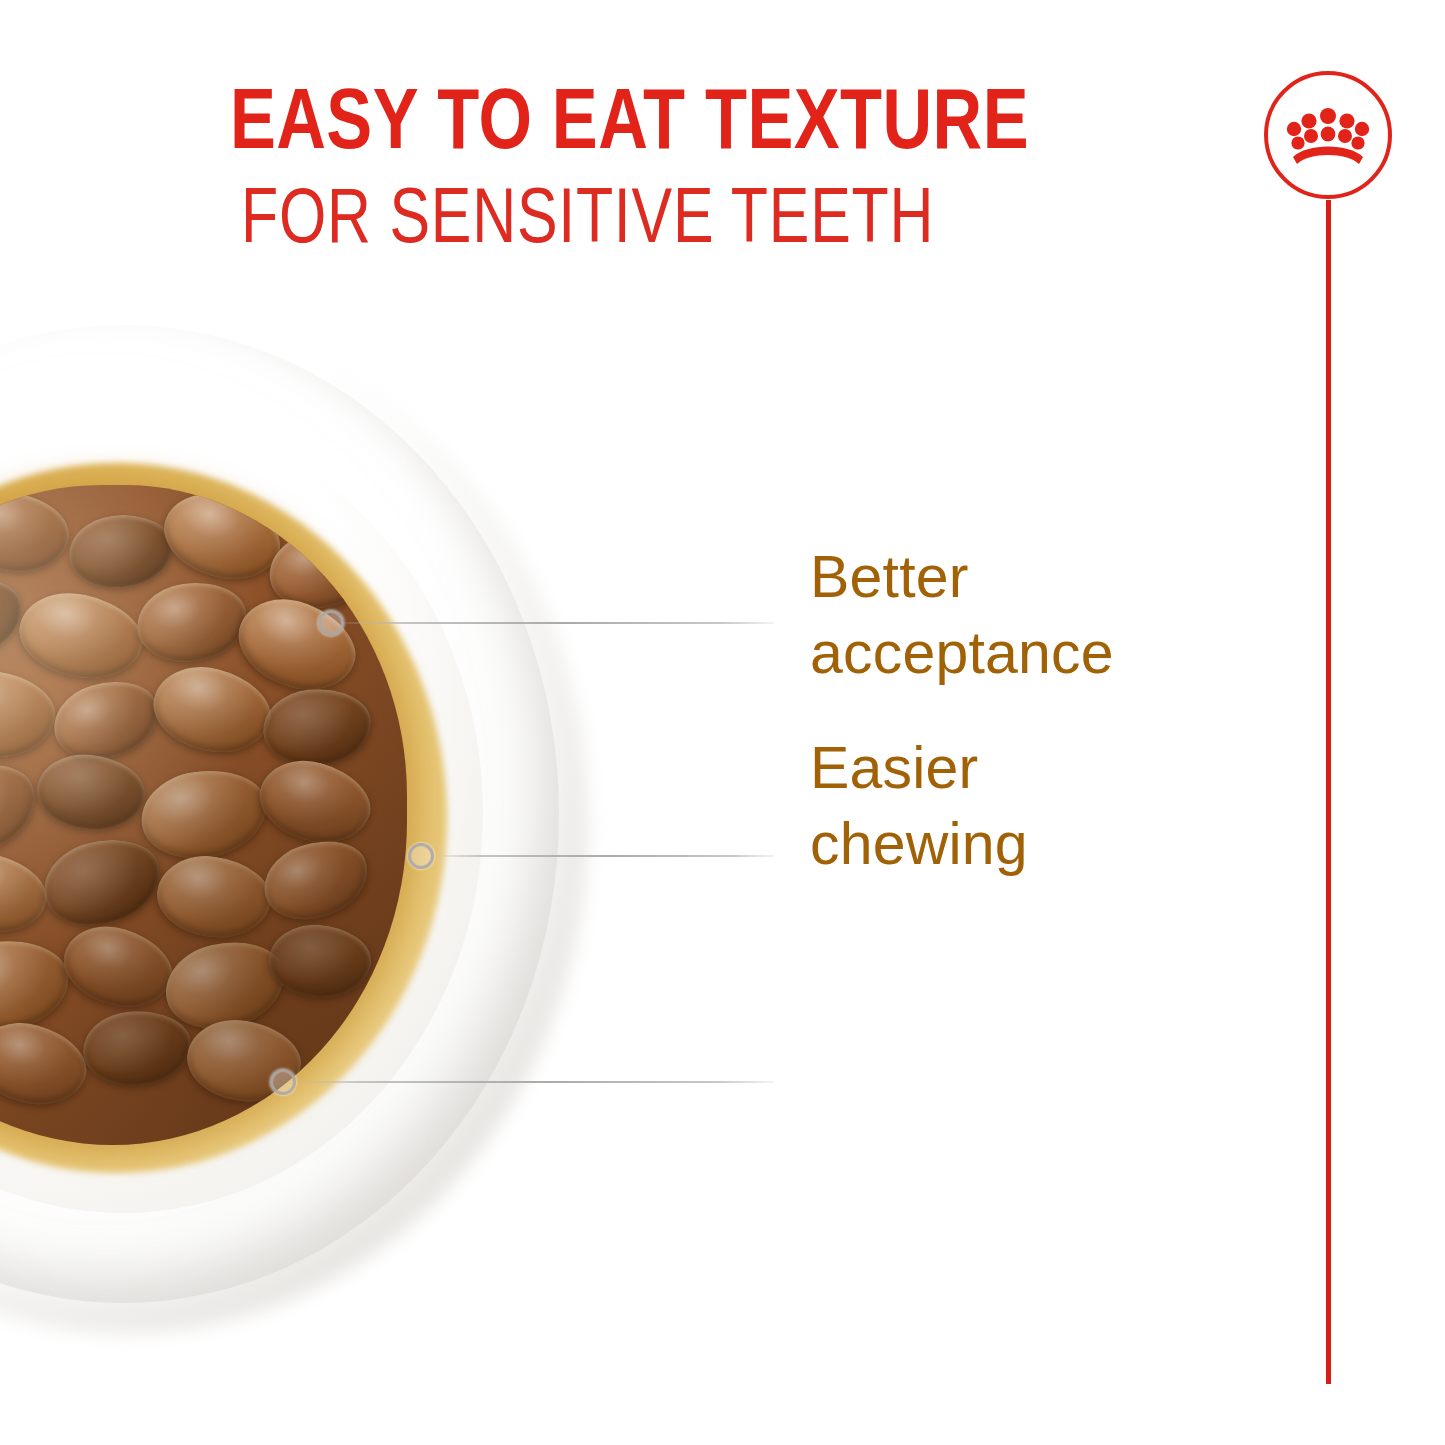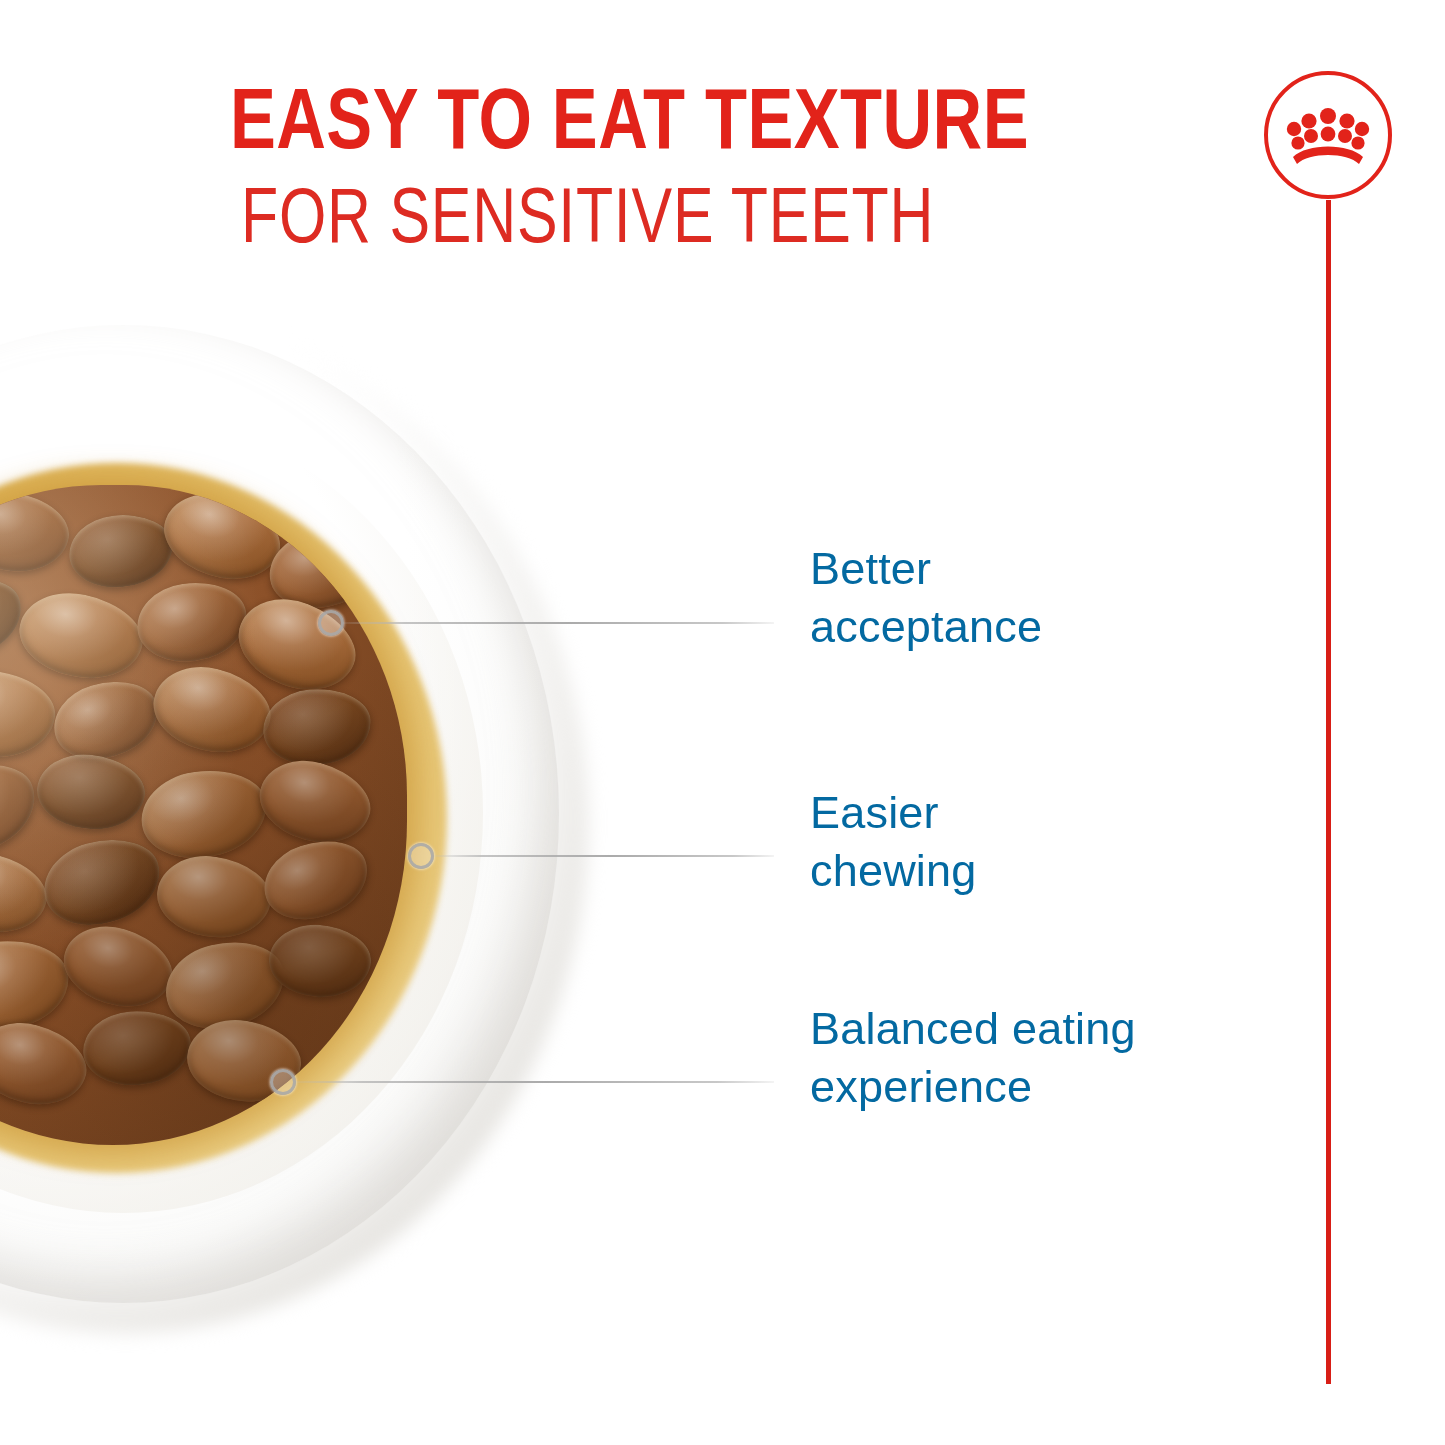--- a/index.html
+++ b/index.html
@@ -218,24 +218,24 @@
     width: 26px;
     height: 26px;
     border: 3px solid rgba(168,168,168,0.88);
     border-radius: 50%;
     box-sizing: border-box;
     background: rgba(255,255,255,0.30);
     box-shadow: 0 0 3px rgba(255,255,255,0.9);
   }
   .callout-label {
     position: absolute;
-    color: #0369a1;
+    color: #a16207;
     font-family: "Liberation Sans", sans-serif;
     font-weight: 400;
-    font-size: 45px;
+    font-size: 59px;
     line-height: 1.28;
     letter-spacing: 0.2px;
     white-space: pre-line;
   }
 </style>
 </head>
 <body>
 
 <div id="canvas">
 
@@ -307,21 +307,19 @@
     </div>
   </div>
 
   <div class="callout-ring" style="left:318px; top:610px;"></div>
   <div class="callout-line" style="left:344px; top:622px; width:430px;"></div>
   <div class="callout-label" style="left:810px; top:540px; width:470px;">Better
 acceptance</div>
 
   <div class="callout-ring" style="left:408px; top:843px;"></div>
   <div class="callout-line" style="left:434px; top:855px; width:340px;"></div>
-  <div class="callout-label" style="left:810px; top:784px; width:470px;">Easier
+  <div class="callout-label" style="left:810px; top:731px; width:470px;">Easier
 chewing</div>
 
   <div class="callout-ring" style="left:270px; top:1069px;"></div>
   <div class="callout-line" style="left:296px; top:1081px; width:478px;"></div>
-  <div class="callout-label" style="left:810px; top:1000px; width:500px;">Balanced eating
-experience</div>
 
 </div>
 
 </body></html>

